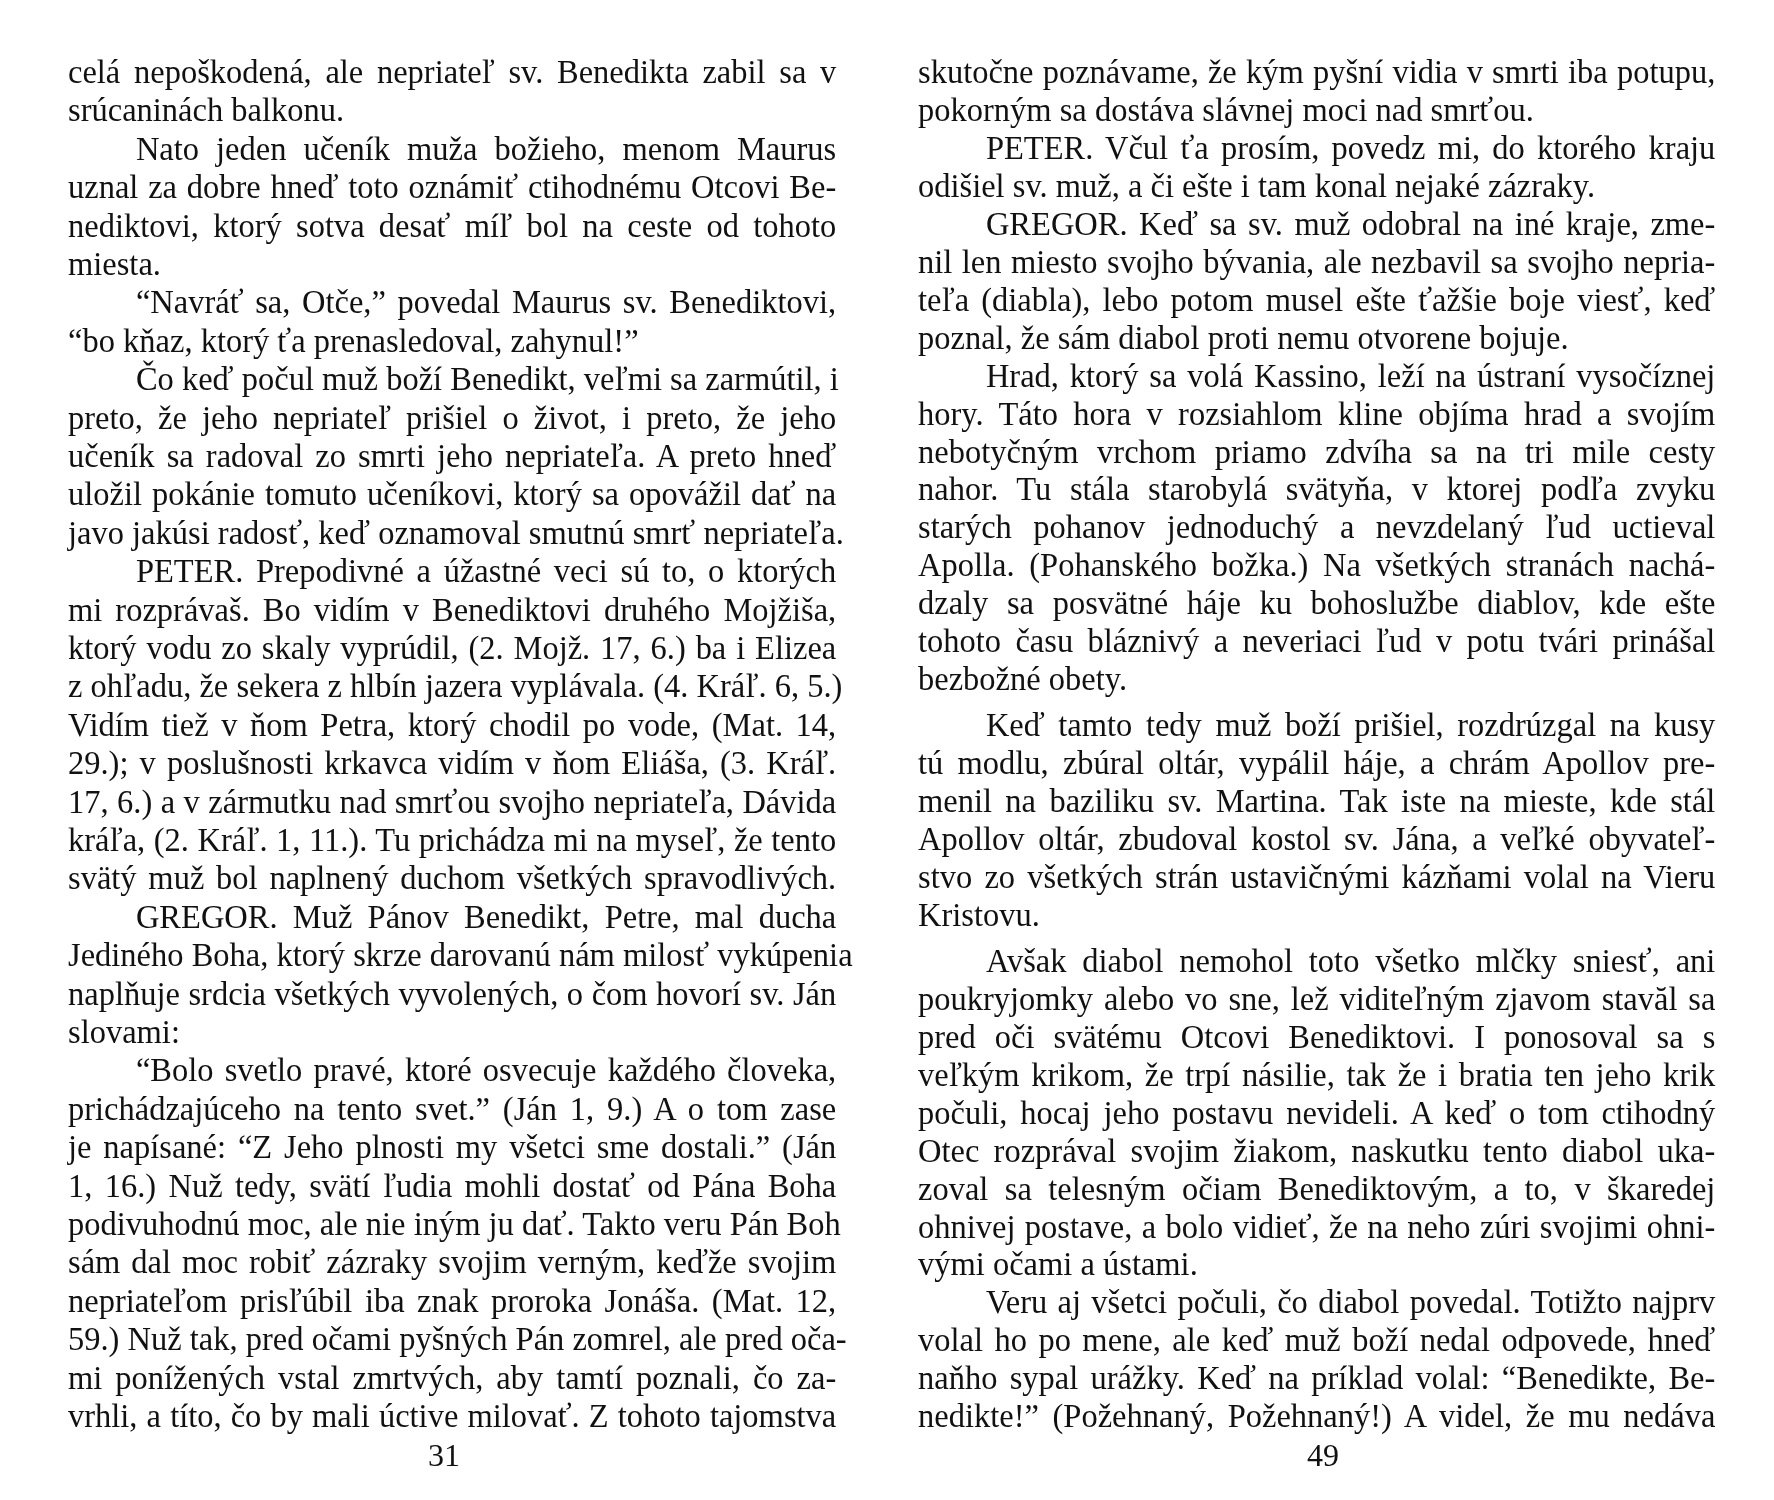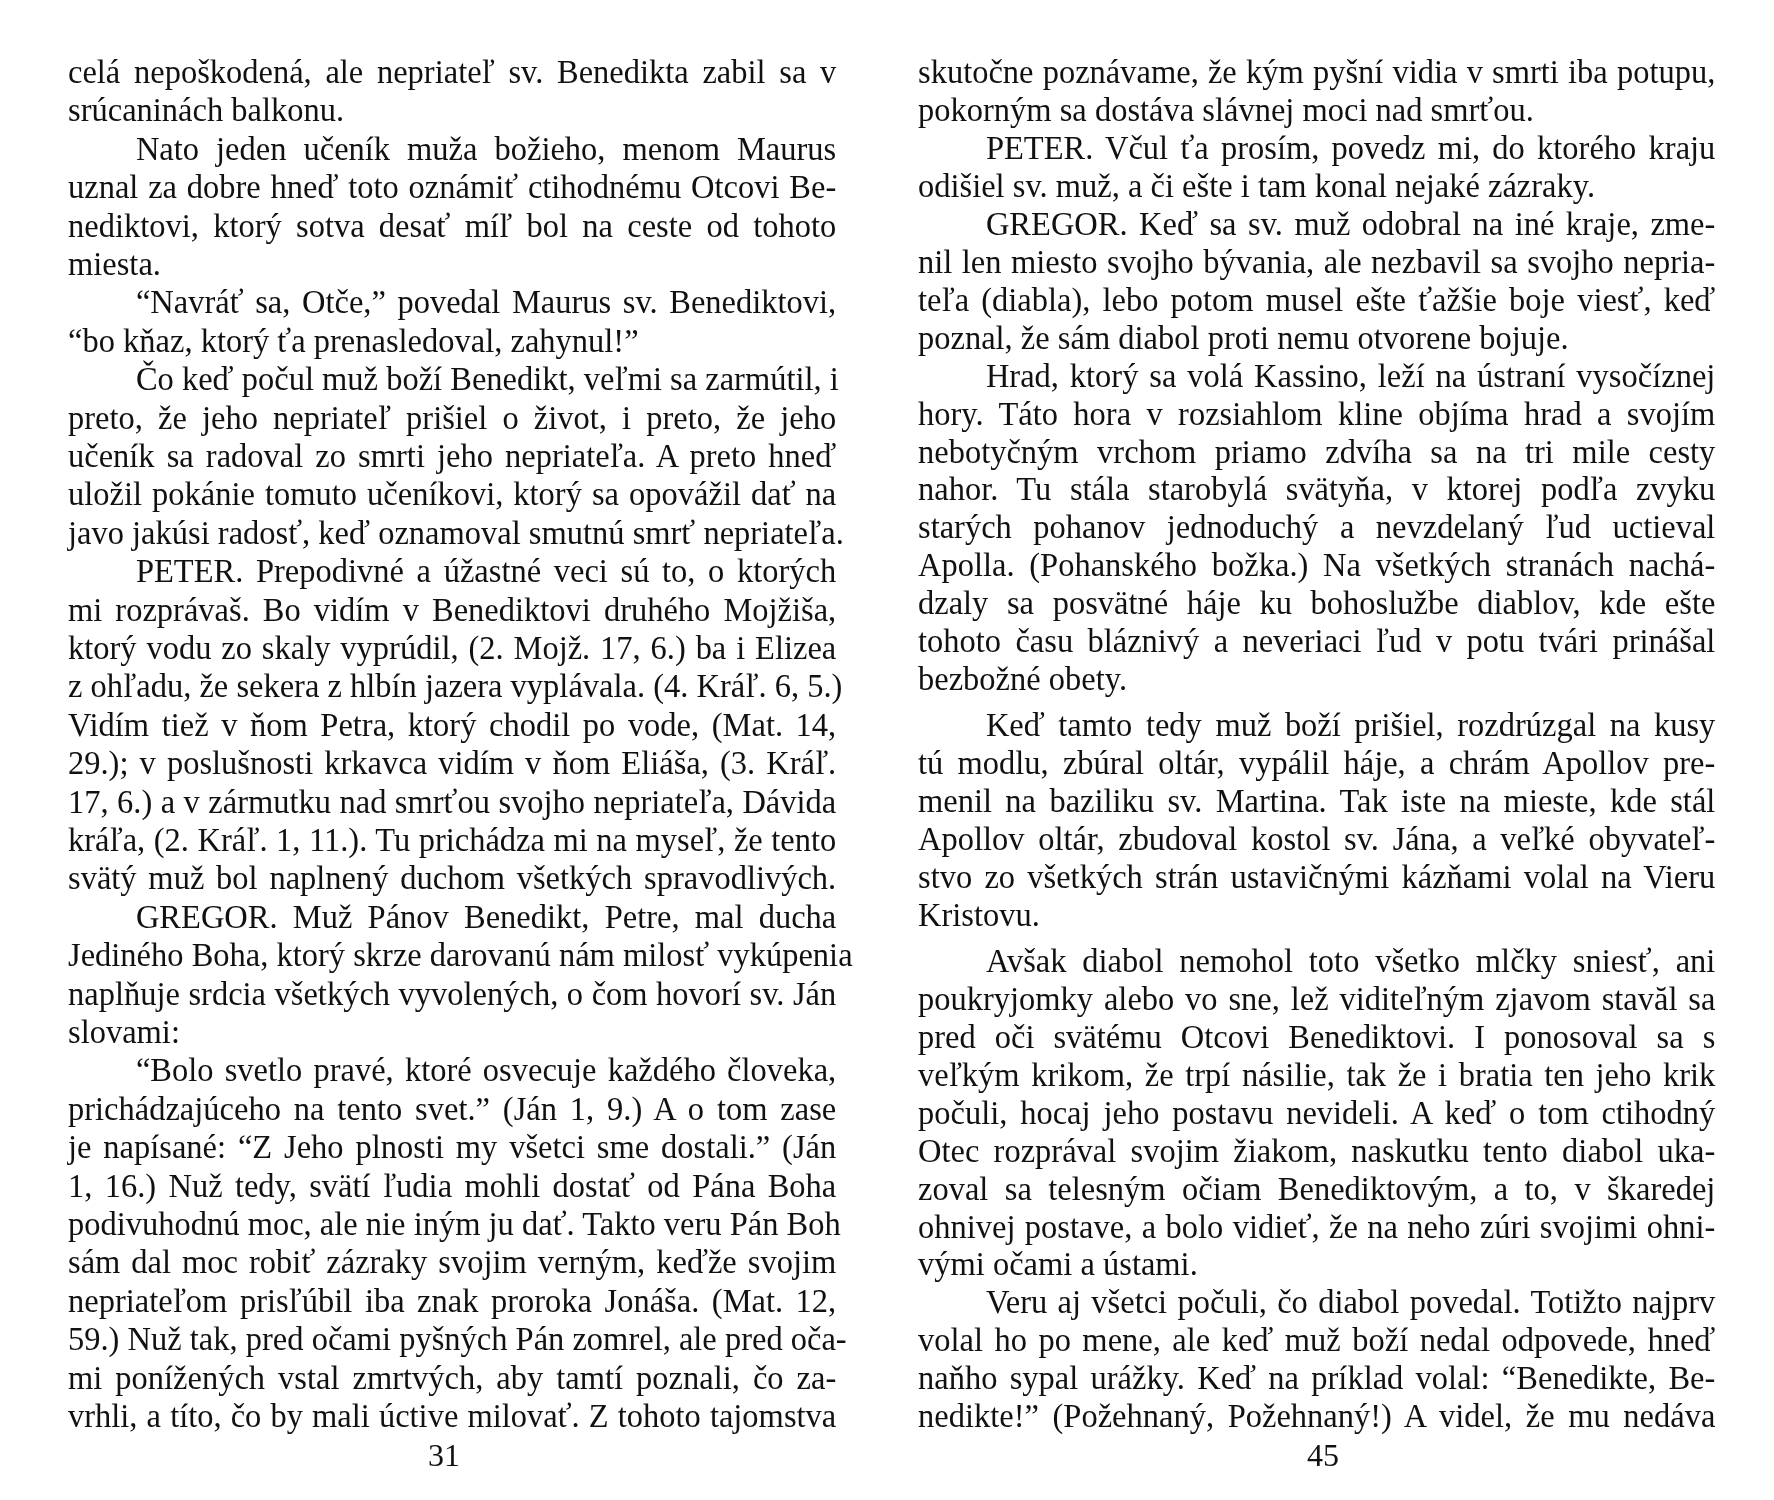--- a/index.html
+++ b/index.html
@@ -109,14 +109,14 @@
       <div class="line" style="top: 1092.65px;">počuli, hocaj jeho postavu nevideli. A keď o tom ctihodný</div>
       <div class="line" style="top: 1130.6px;">Otec rozprával svojim žiakom, naskutku tento diabol uka-</div>
       <div class="line" style="top: 1168.55px;">zoval sa telesným očiam Benediktovým, a to, v škaredej</div>
       <div class="line" style="top: 1206.5px;">ohnivej postave, a bolo vidieť, že na neho zúri svojimi ohni-</div>
       <div class="line last" style="top: 1244.45px;">vými očami a ústami.</div>
       <div class="line indent" style="top: 1282.4px;">Veru aj všetci počuli, čo diabol povedal. Totižto najprv</div>
       <div class="line" style="top: 1320.35px;">volal ho po mene, ale keď muž boží nedal odpovede, hneď</div>
       <div class="line" style="top: 1358.3px;">naňho sypal urážky. Keď na príklad volal: “Benedikte, Be-</div>
       <div class="line" style="top: 1396.25px;">nedikte!” (Požehnaný, Požehnaný!) A videl, že mu nedáva</div>
     </div>
-  <div class="page-number" id="pn-right">45</div>
+  <div class="page-number" id="pn-right">49</div>
 </div>
 
 </body></html>

